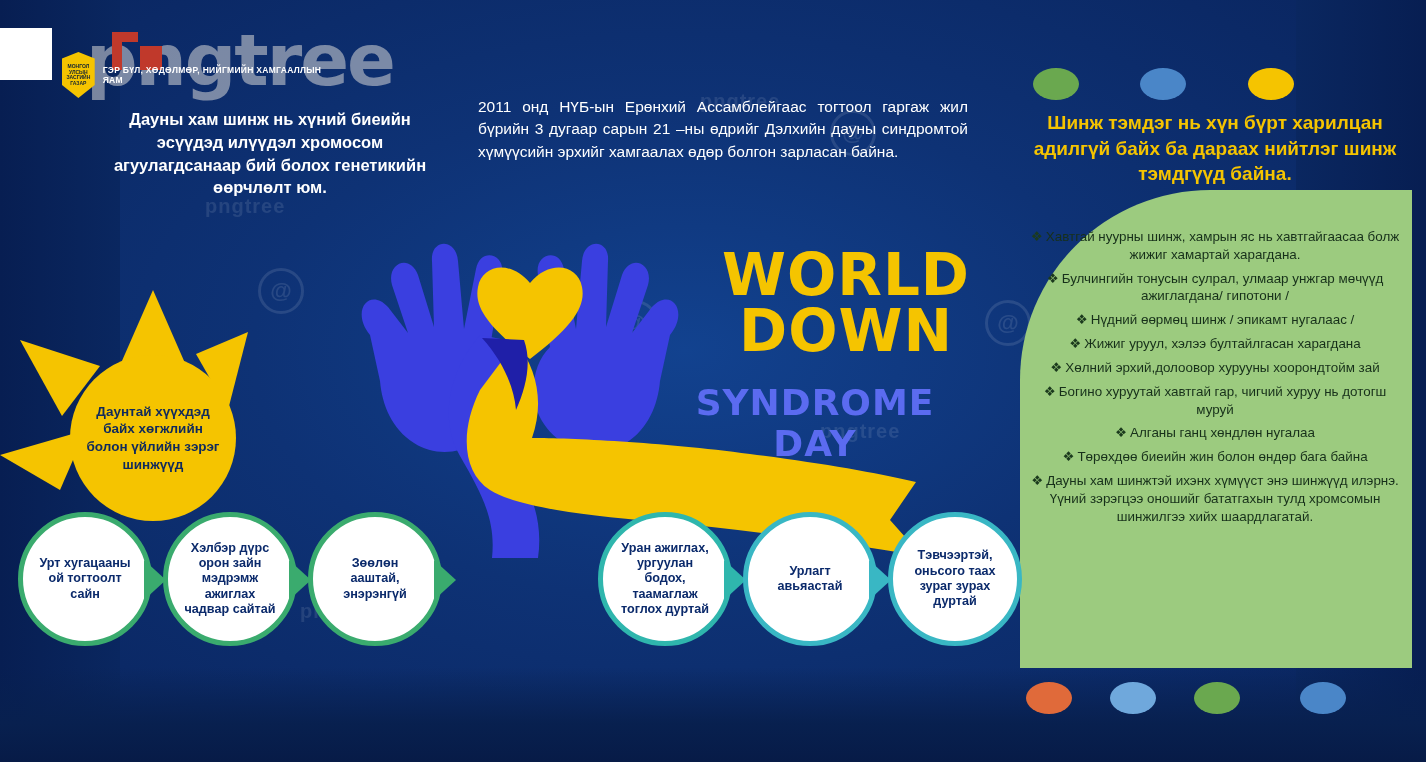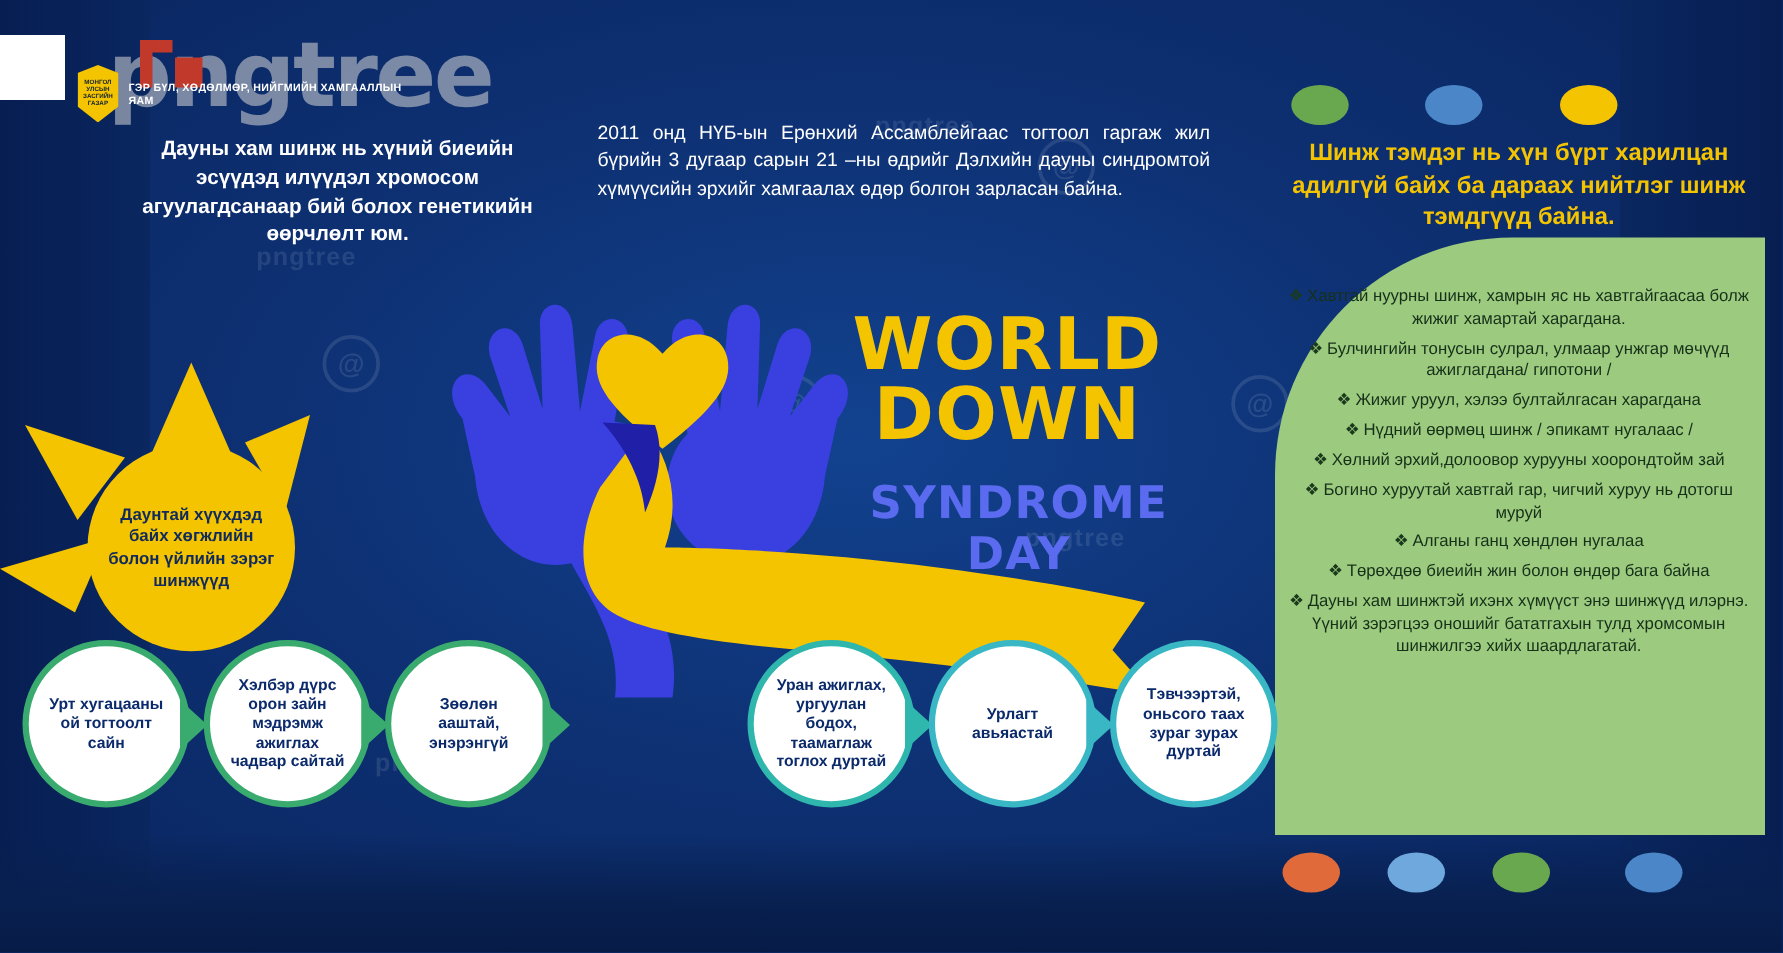--- a/index.html
+++ b/index.html
@@ -130,21 +130,21 @@
     border-top:20px solid transparent;border-bottom:20px solid transparent;
   }
 
   
   .hands{position:absolute;left:330px;top:215px;width:380px;height:290px;}
   .heart{
     position:absolute;left:470px;top:255px;width:120px;height:108px;
   }
   .ribbon{position:absolute;left:420px;top:330px;width:520px;height:240px;}
   .wd-title{
-    position:absolute;left:656px;top:248px;width:300px;
+    position:absolute;left:696px;top:248px;width:300px;
     color:#f5c400;font-size:58px;font-weight:bold;line-height:.96;
     letter-spacing:1px;font-family:"DejaVu Sans",sans-serif;text-align:center;
   }
   .wd-sub{
     position:absolute;left:655px;top:382px;width:320px;
     color:#5b6bf0;font-size:36px;font-weight:bold;letter-spacing:1px;
     font-family:"DejaVu Sans",sans-serif;text-align:center;
   }
 </style>
 </head>
@@ -184,22 +184,22 @@
 
 <div class="dot" style="left:1033px;top:68px;background:#6aa84f;"></div>
 <div class="dot" style="left:1140px;top:68px;background:#4a86c8;"></div>
 <div class="dot" style="left:1248px;top:68px;background:#f5c400;"></div>
 
 <div class="green-panel"></div>
 <div class="green-list">
   <ul>
     <li><span class="bullet">❖</span><span>Хавтгай нуурны шинж, хамрын яс нь хавтгайгаасаа болж жижиг хамартай харагдана.</span></li>
     <li><span class="bullet">❖</span><span>Булчингийн тонусын сулрал, улмаар унжгар мөчүүд ажиглагдана/ гипотони  /</span></li>
+    <li><span class="bullet">❖</span><span>Нүдний өөрмөц шинж / эпикамт нугалаас  /</span></li>
     <li><span class="bullet">❖</span><span>Жижиг уруул, хэлээ бултайлгасан харагдана</span></li>
-    <li><span class="bullet">❖</span><span>Нүдний өөрмөц шинж / эпикамт нугалаас  /</span></li>
     <li><span class="bullet">❖</span><span>Хөлний эрхий,долоовор хурууны хоорондтойм зай</span></li>
     <li><span class="bullet">❖</span><span>Богино хуруутай хавтгай гар, чигчий хуруу нь дотогш муруй</span></li>
     <li><span class="bullet">❖</span><span>Алганы ганц хөндлөн нугалаа</span></li>
     <li><span class="bullet">❖</span><span>Төрөхдөө биеийн жин болон өндөр бага байна</span></li>
     <li><span class="bullet">❖</span><span>Дауны  хам шинжтэй ихэнх хүмүүст энэ шинжүүд илэрнэ. Үүний зэрэгцээ оношийг бататгахын тулд хромсомын шинжилгээ хийх шаардлагатай.</span></li>
   </ul>
 </div>
 
 <div class="dot-b" style="left:1026px;top:682px;background:#e06a3a;"></div>
 <div class="dot-b" style="left:1110px;top:682px;background:#6fa8dc;"></div>

